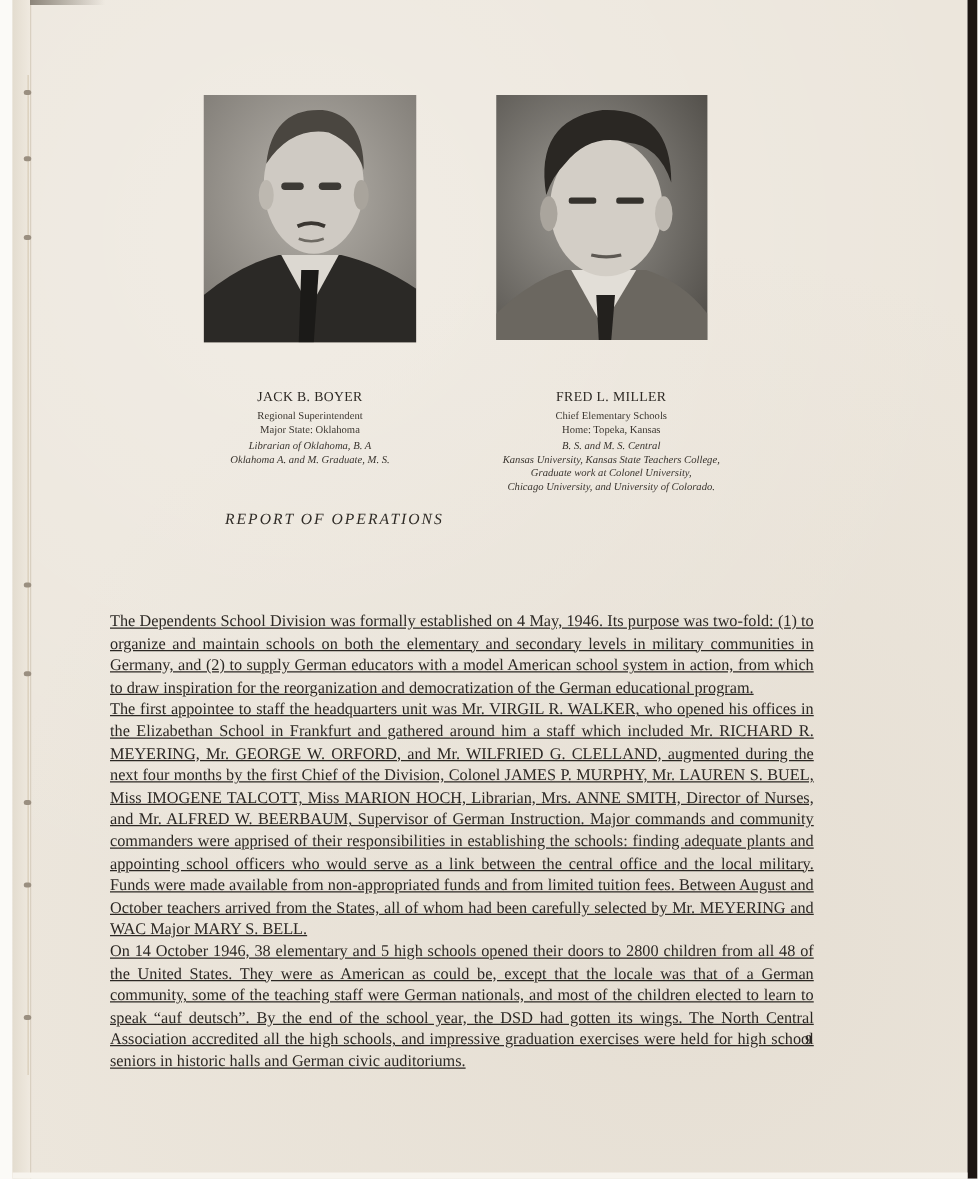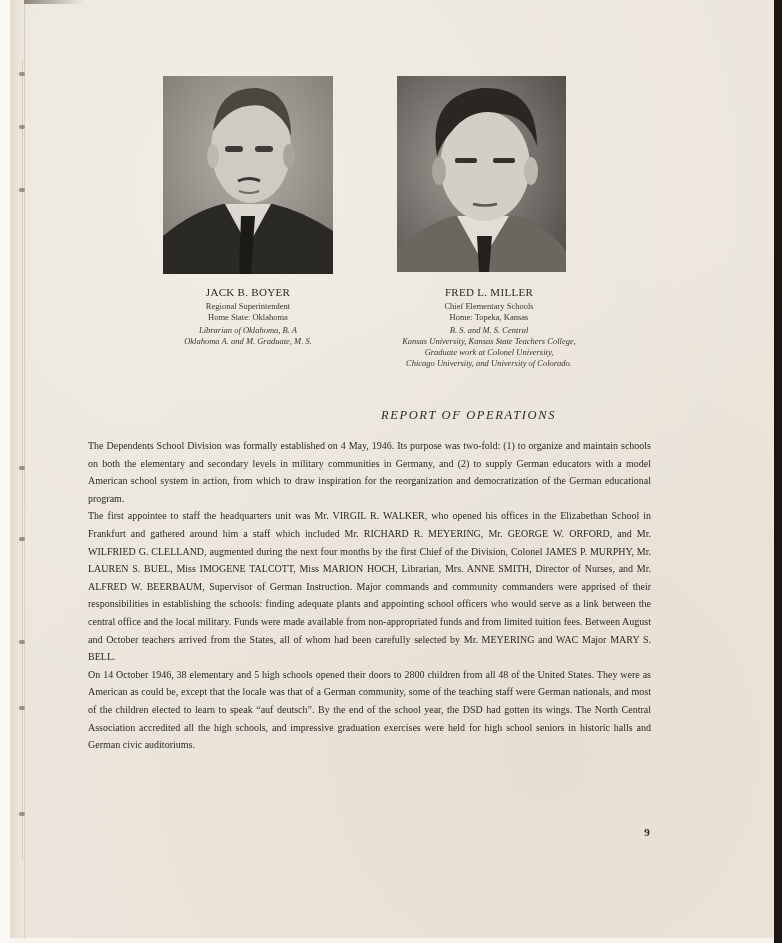--- a/index.html
+++ b/index.html
@@ -50,39 +50,40 @@
     .portrait {
       position: absolute; overflow: hidden;
       background: #8b8882;
     }
     .portrait-1 { left: 163px; top: 76px; width: 170px; height: 198px; }
     .portrait-2 { left: 397px; top: 76px; width: 169px; height: 196px; }
     .portrait svg { display: block; width: 100%; height: 100%; }
 
     .caption {
       position: absolute; text-align: center;
-      font-size: 8.5px; line-height: 11px; color: #3a352f;
+      font-size: 8.5px; line-height: 11px; color: #3a352f; margin-top: 26px;
     }
     .caption-1 { left: 153px; top: 287px; width: 190px; }
     .caption-2 { left: 380px; top: 287px; width: 218px; }
     .caption .name {
       font-size: 11px; letter-spacing: 0.3px; margin-bottom: 3px; color: #2d2924;
     }
     .caption .italic { font-style: italic; }
 
     .section-heading {
       position: absolute; left: 180px; top: 408px; width: 376px;
-      text-align: right; font-style: italic; font-size: 12.5px;
+      text-align: left; font-style: italic; font-size: 12.5px;
       letter-spacing: 1.6px; color: #2e2a25;
     }
 
     .body-text {
-      position: absolute; left: 88px; top: 437px; width: 563px;
-      font-size: 10px; line-height: 17.6px; text-align: justify;
+      position: absolute; left: 88px; top: 488px; width: 563px;
+      font-size: 13px; line-height: 17.6px; text-align: justify;
       color: #2c2824;
+      text-decoration: underline;
     }
     .body-text p { margin: 0; }
 
     .page-number {
       position: absolute; left: 640px; top: 826px; width: 14px;
       font-size: 11px; font-weight: bold; text-align: center; color: #2c2824;
     }
   </style>
 </head>
 <body>
@@ -145,21 +146,21 @@
     <ellipse cx="134" cy="95" rx="7" ry="14" fill="#bdb8b0"></ellipse>
     <rect x="58" y="82" width="22" height="5" rx="2" fill="#35322d"></rect>
     <rect x="96" y="82" width="22" height="5" rx="2" fill="#35322d"></rect>
     <path d="M76 128 Q88 131 100 128" stroke="#5c5852" stroke-width="2.5" fill="none"></path>
   </svg>
 </div>
 
 <div class="caption caption-1">
   <div class="name">JACK B. BOYER</div>
   <div>Regional Superintendent</div>
-  <div style="margin-bottom:2px">Home State: Oklahoma</div>
+  <div style="margin-bottom:2px">Major State: Oklahoma</div>
   <div class="italic">Librarian of Oklahoma, B. A</div>
   <div class="italic">Oklahoma A. and M. Graduate, M. S.</div>
 </div>
 
 <div class="caption caption-2">
   <div class="name">FRED L. MILLER</div>
   <div>Chief Elementary Schools</div>
   <div style="margin-bottom:2px">Home: Topeka, Kansas</div>
   <div class="italic">B. S. and M. S. Central</div>
   <div class="italic">Kansas University, Kansas State Teachers College,</div>

